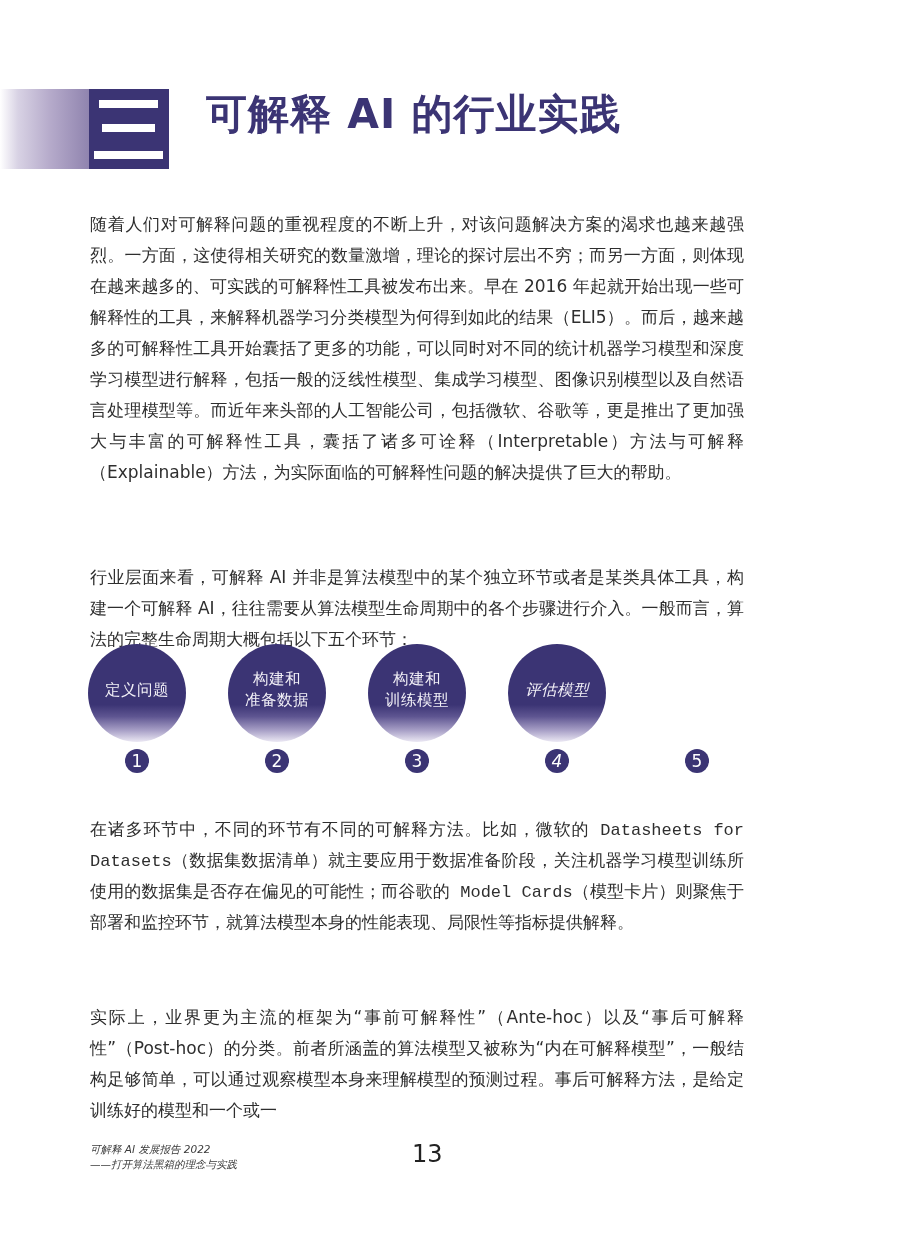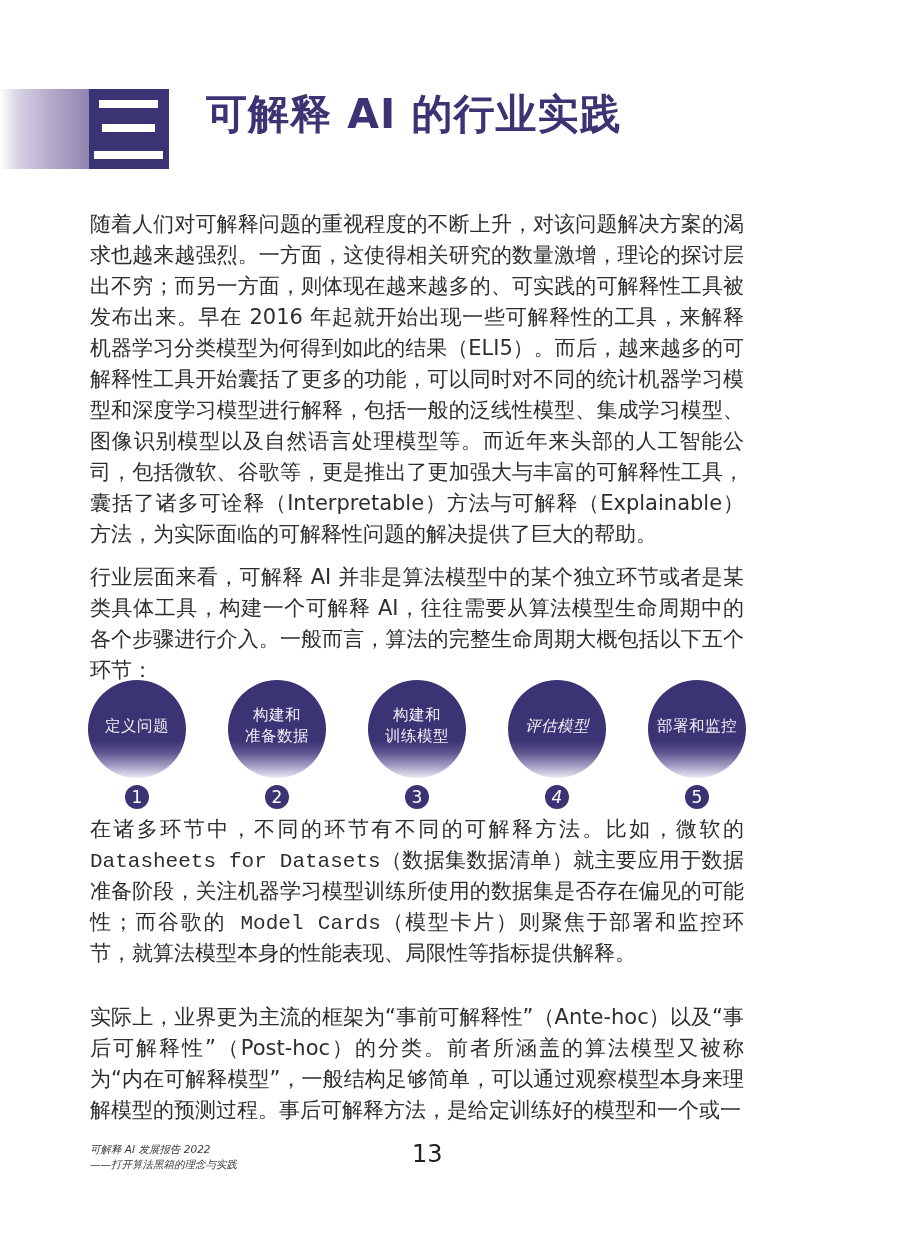--- a/index.html
+++ b/index.html
@@ -51,36 +51,36 @@
       letter-spacing: 1px;
       white-space: nowrap;
       font-family: "DejaVu Sans", sans-serif;
     }
 
     
     .para {
       position: absolute;
       left: 90px;
       width: 654px;
-      font-size: 21px;
+      font-size: 17px;
       line-height: 31px;
       text-align: justify;
       color: #2e2e2e;
       margin: 0;
     }
     .p1 { top: 209px; }
     .p2 { top: 562px; }
     .p3 { top: 815px; font-family: Liberation Mono, monospace; }
     .p4 { top: 956px; margin-top: 46px; }
 
     
     .steps {
       position: absolute;
       left: 0;
-      top: 680px;
+      top: 644px;
       width: 720px;
       height: 140px;
     }
     .step {
       position: absolute;
       width: 98px;
       top: 0;
       height: 130px;
     }
     .circle {
@@ -184,25 +184,20 @@
   <div class="step" style="left:508px;font-style:italic;">
     <div class="circle">
       <div class="circle-label">
         <div>评估模型</div>
       </div>
     </div>
     <div class="badge">4</div>
   </div>
 
   <div class="step" style="left:648px;">
-    <div class="circle">
-      <div class="circle-label">
-        <div>部署和监控</div>
-      </div>
-    </div>
     <div class="badge">5</div>
   </div>
 </div>
 
 <p class="para p3">在诸多环节中，不同的环节有不同的可解释方法。比如，微软的 Datasheets for Datasets（数据集数据清单）就主要应用于数据准备阶段，关注机器学习模型训练所使用的数据集是否存在偏见的可能性；而谷歌的 Model Cards（模型卡片）则聚焦于部署和监控环节，就算法模型本身的性能表现、局限性等指标提供解释。</p>
 <p class="para p4">实际上，业界更为主流的框架为“事前可解释性”（Ante-hoc）以及“事后可解释性”（Post-hoc）的分类。前者所涵盖的算法模型又被称为“内在可解释模型”，一般结构足够简单，可以通过观察模型本身来理解模型的预测过程。事后可解释方法，是给定训练好的模型和一个或一</p>
 
 <div class="footer-left">
   <div>可解释 AI 发展报告 2022</div>
   <div>——打开算法黑箱的理念与实践</div>

